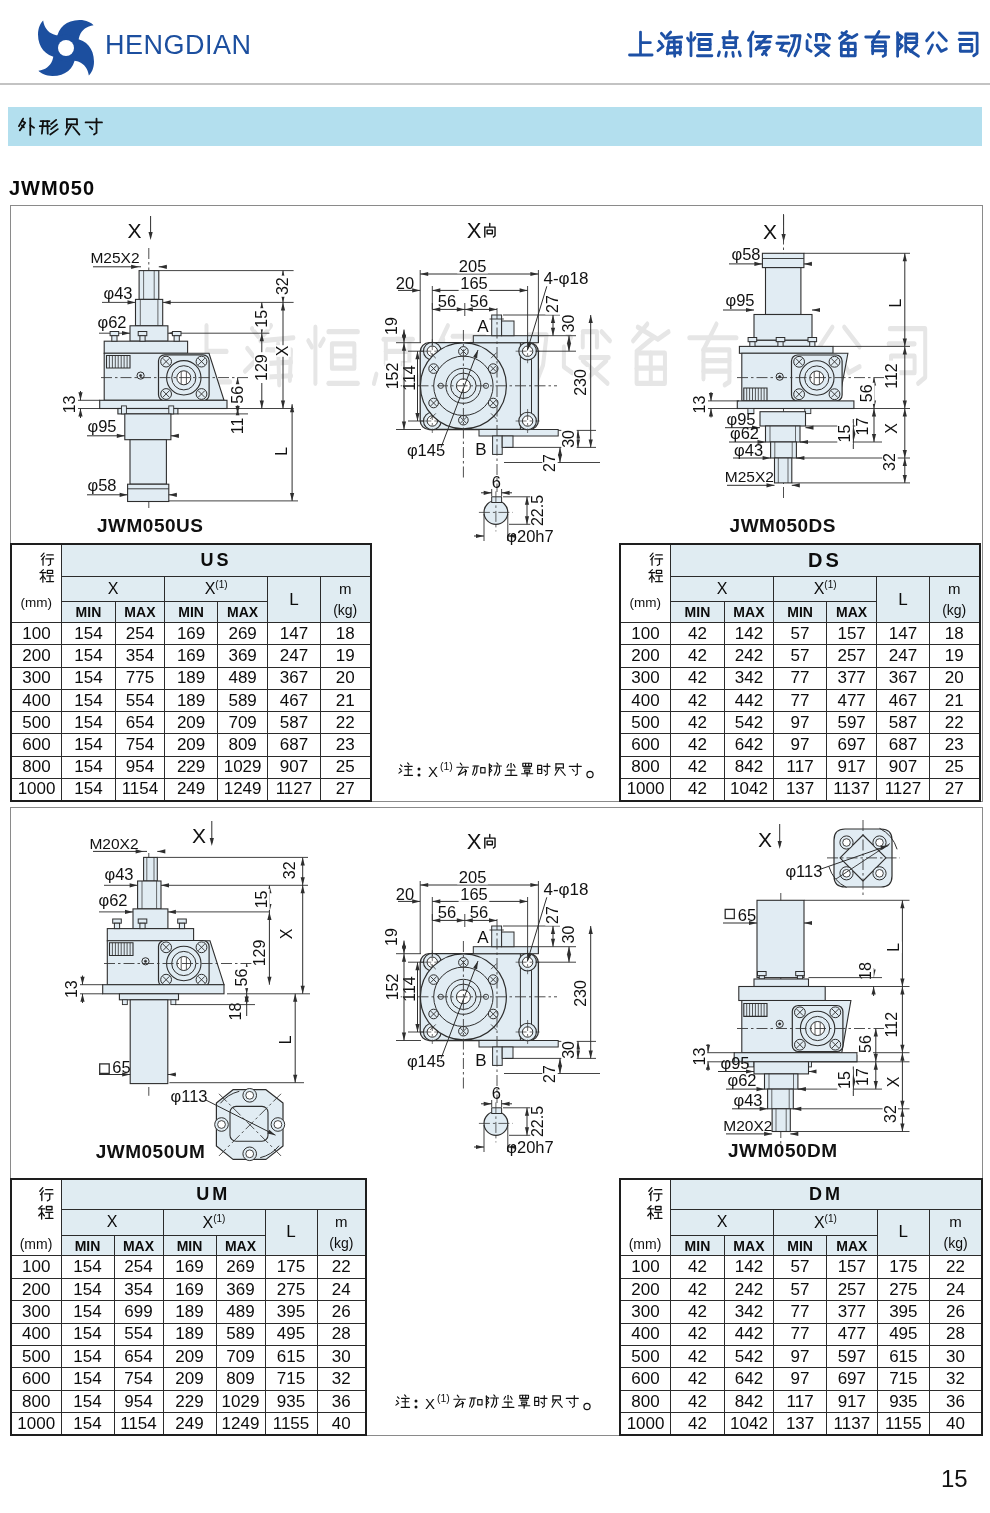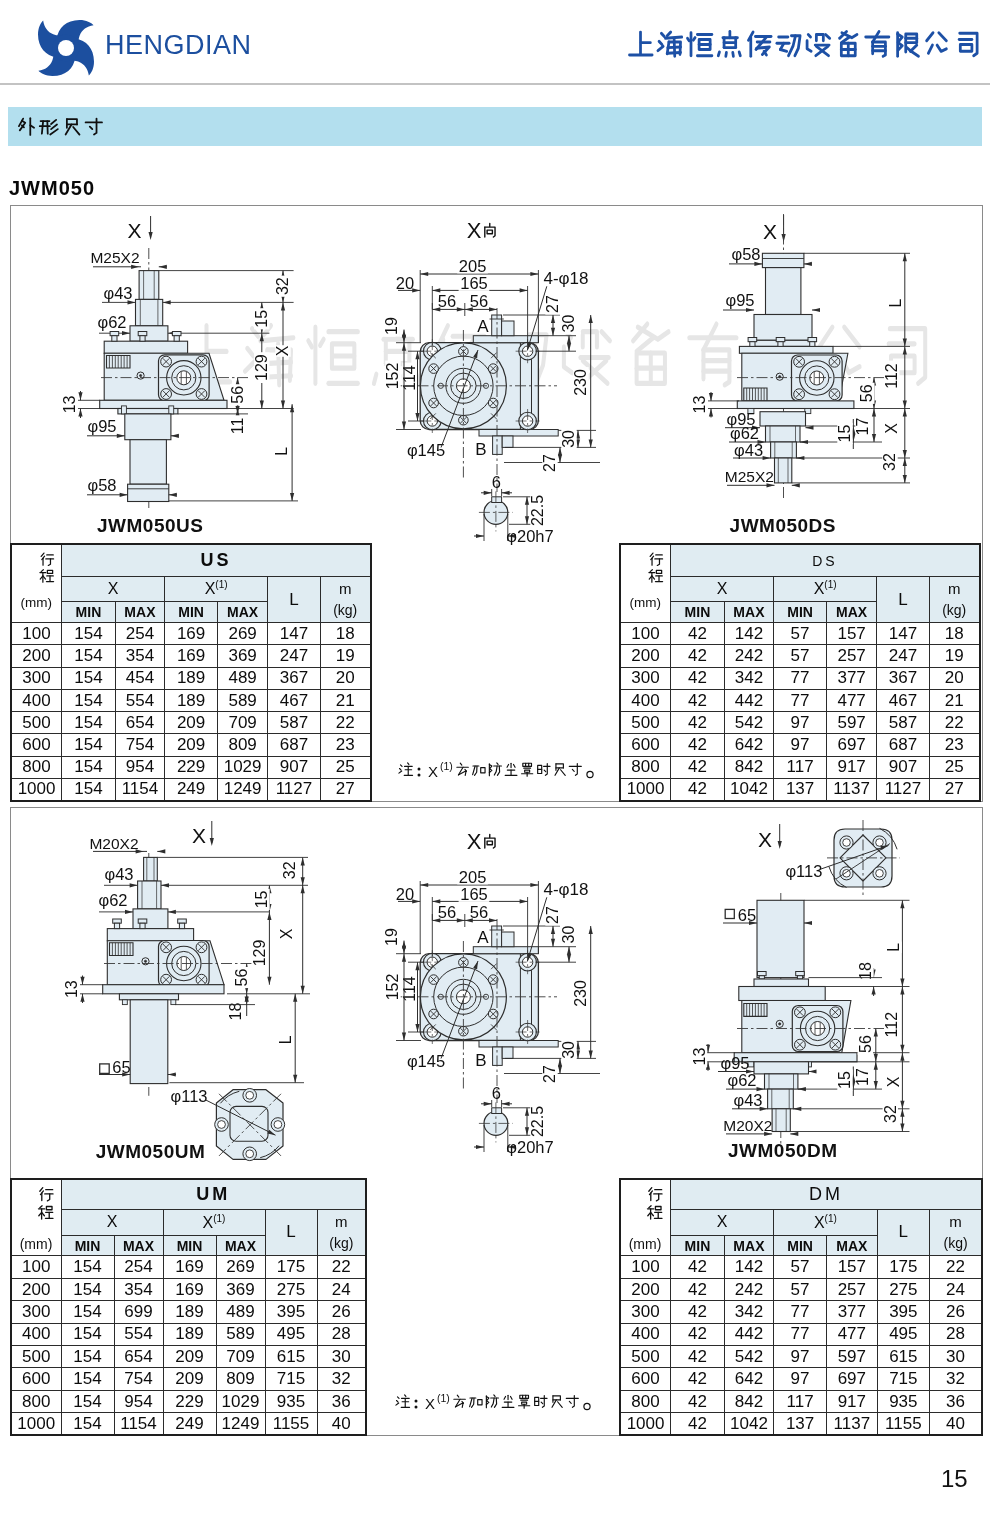--- a/index.html
+++ b/index.html
@@ -1437,21 +1437,21 @@
         <td>154</td>
         <td>354</td>
         <td>169</td>
         <td>369</td>
         <td>247</td>
         <td>19</td>
       </tr>
       <tr style="height:22.3px">
         <td>300</td>
         <td>154</td>
-        <td>454</td>
+        <td>775</td>
         <td>189</td>
         <td>489</td>
         <td>367</td>
         <td>20</td>
       </tr>
       <tr style="height:22.3px">
         <td>400</td>
         <td>154</td>
         <td>554</td>
         <td>189</td>
@@ -1505,21 +1505,21 @@
       <col style="width:53px">
       <col style="width:50.1px">
       <col style="width:52.5px">
       <col style="width:50.5px">
     </colgroup>
     <tbody>
       <tr style="height:32.5px">
         <td rowspan="3" style="border-right:1.2px solid #2b2b2b">
           <div class="hzc" id="hz_DS"></div>
         </td>
-        <td class="hd" colspan="6" style="font-size:14px;font-weight:normal;letter-spacing:3px">DS</td>
+        <td class="hd" colspan="6" style="font-size:20px;font-weight:bold;letter-spacing:3px">DS</td>
       </tr>
       <tr style="height:25px">
         <td class="hd" colspan="2" style="font-size:16px">X</td>
         <td class="hd" colspan="2" style="font-size:16px">X<span style="font-size:10px;vertical-align:super">(1)</span></td>
         <td class="hd" rowspan="2" style="font-size:17px">L</td>
         <td class="hd" rowspan="2" style="font-size:15px;line-height:1.4">m<br><span style="font-size:14px">(kg)</span></td>
       </tr>
       <tr style="height:21px">
         <td class="hd mm">MIN</td>
         <td class="hd mm">MAX</td>
@@ -1711,21 +1711,21 @@
       <col style="width:53px">
       <col style="width:50.5px">
       <col style="width:52.5px">
       <col style="width:52.4px">
     </colgroup>
     <tbody>
       <tr style="height:30px">
         <td rowspan="3" style="border-right:1.2px solid #2b2b2b">
           <div class="hzc" id="hz_DM"></div>
         </td>
-        <td class="hd" colspan="6" style="font-size:18px;font-weight:normal;letter-spacing:3px">DM</td>
+        <td class="hd" colspan="6" style="font-size:18px;font-weight:bold;letter-spacing:3px">DM</td>
       </tr>
       <tr style="height:26.7px">
         <td class="hd" colspan="2" style="font-size:16px">X</td>
         <td class="hd" colspan="2" style="font-size:16px">X<span style="font-size:10px;vertical-align:super">(1)</span></td>
         <td class="hd" rowspan="2" style="font-size:17px">L</td>
         <td class="hd" rowspan="2" style="font-size:15px;line-height:1.4">m<br><span style="font-size:14px">(kg)</span></td>
       </tr>
       <tr style="height:20.3px">
         <td class="hd mm">MIN</td>
         <td class="hd mm">MAX</td>

